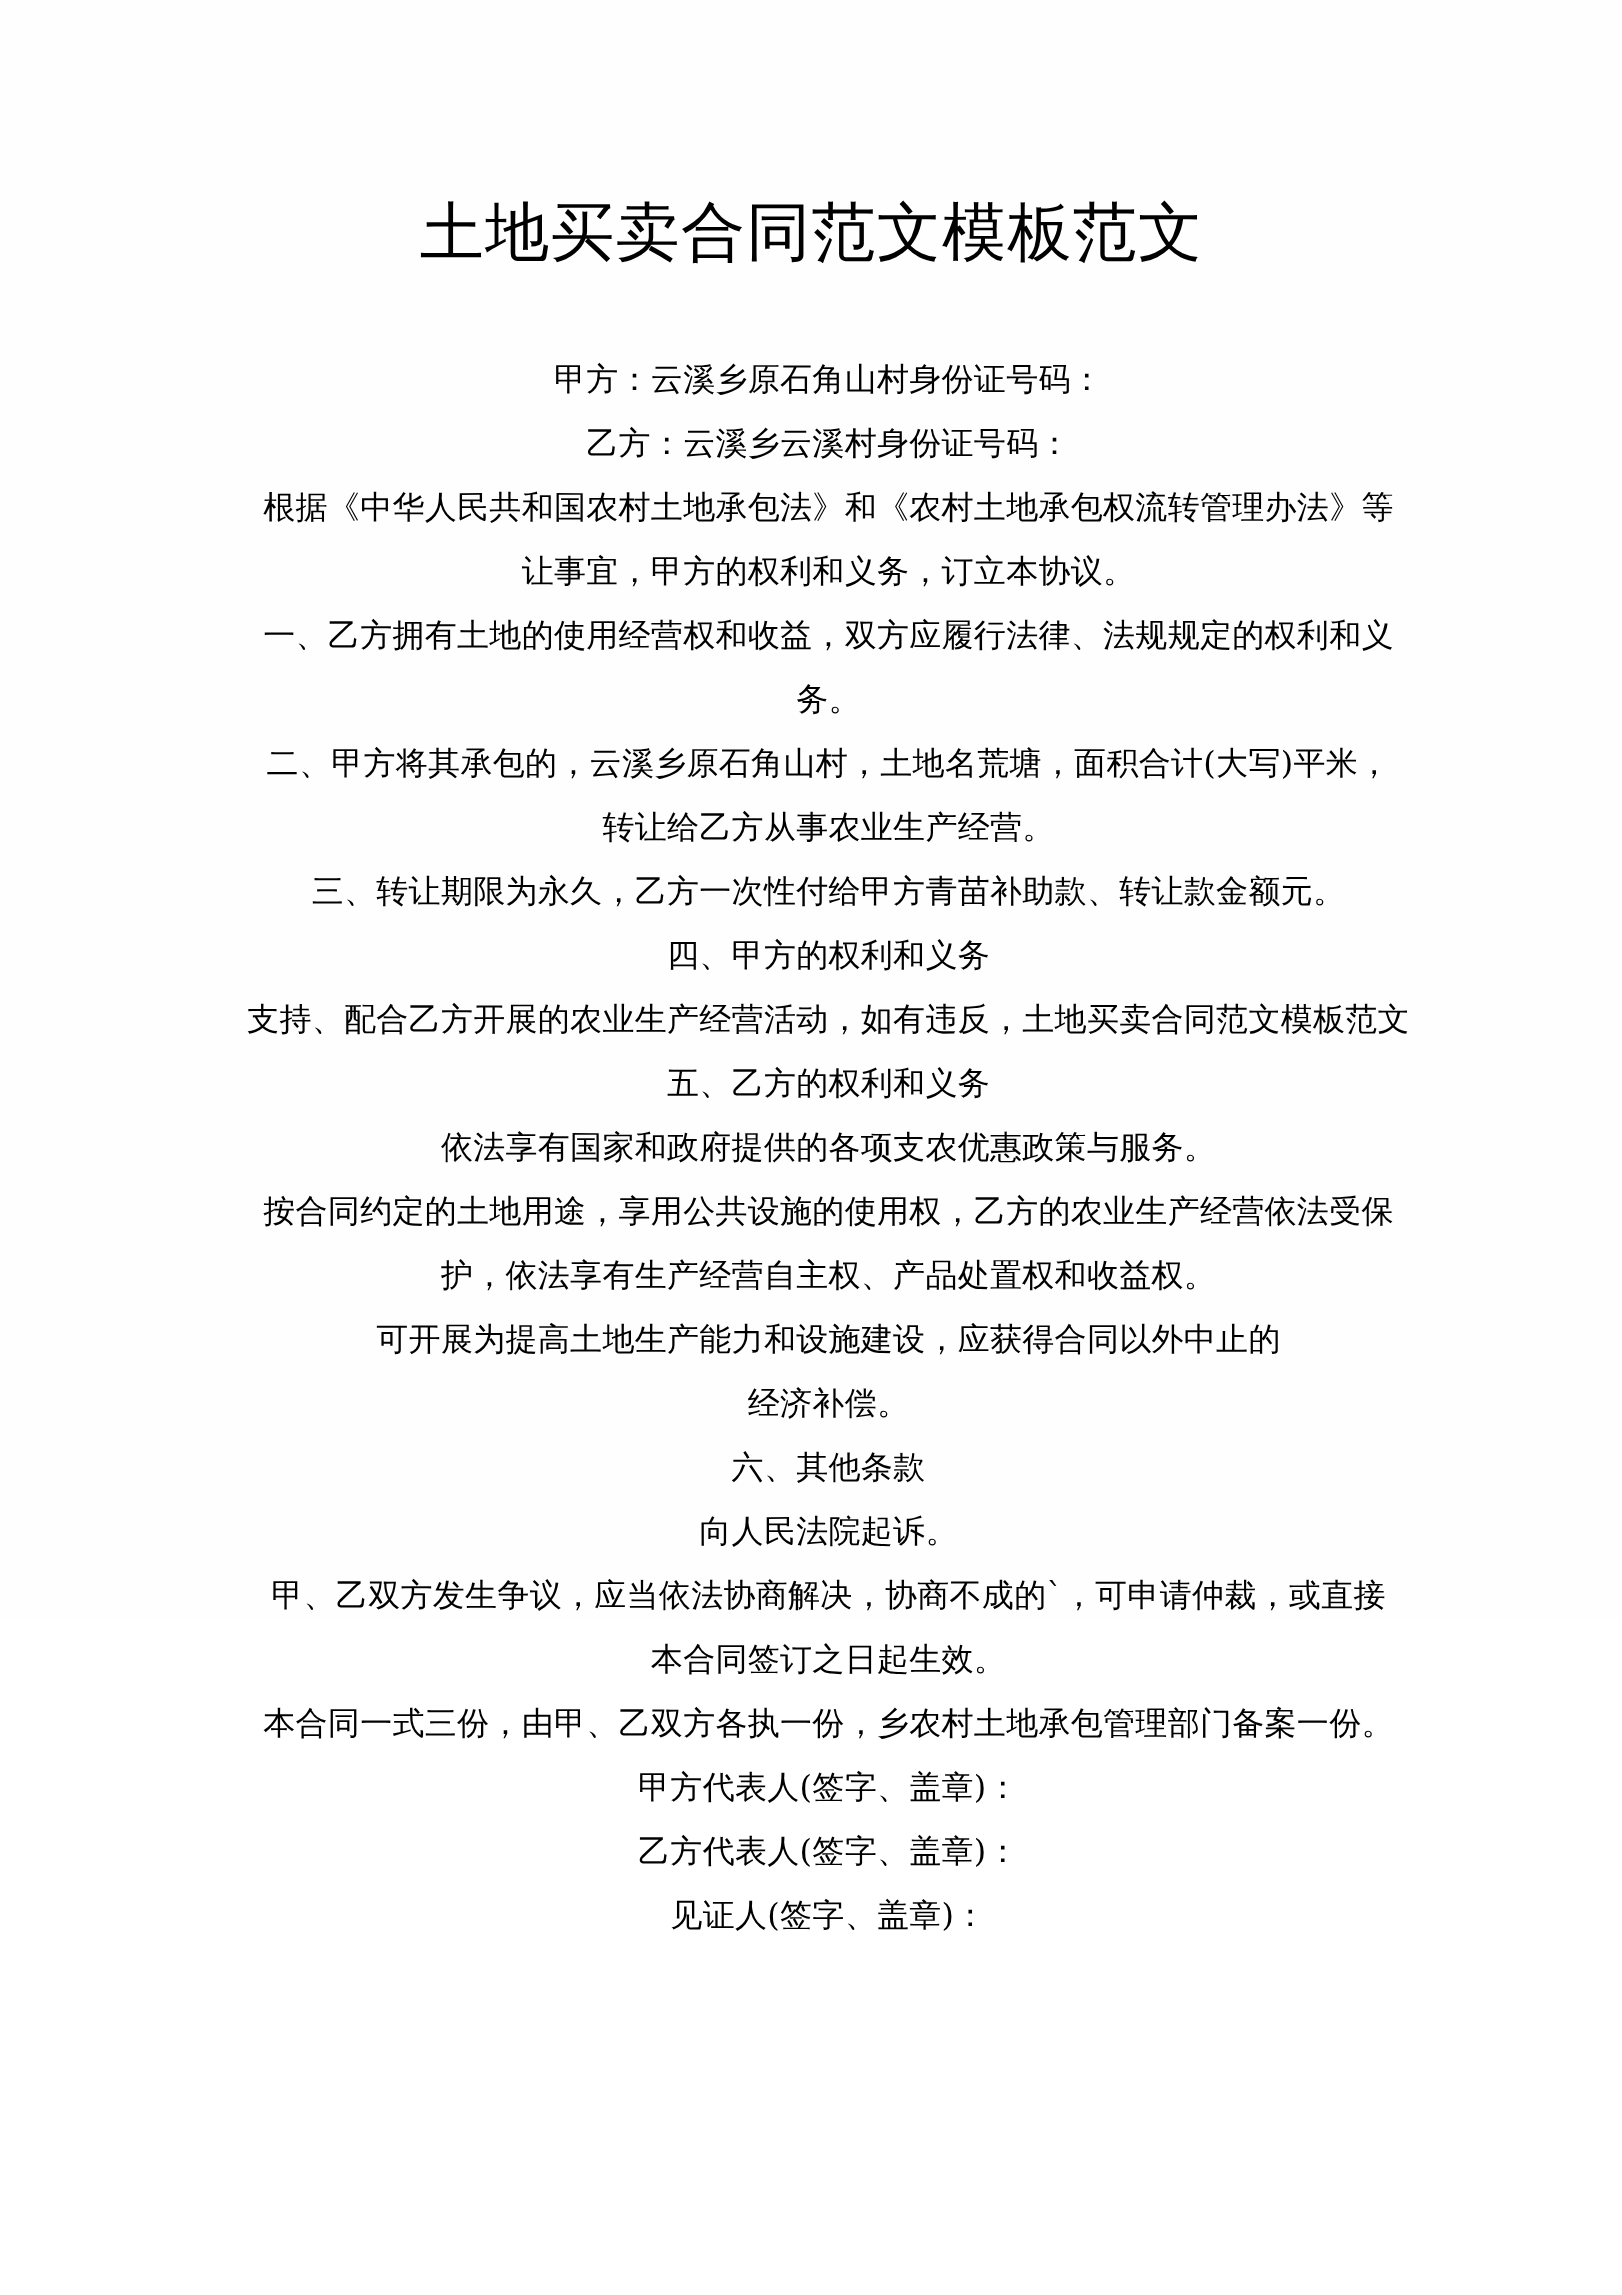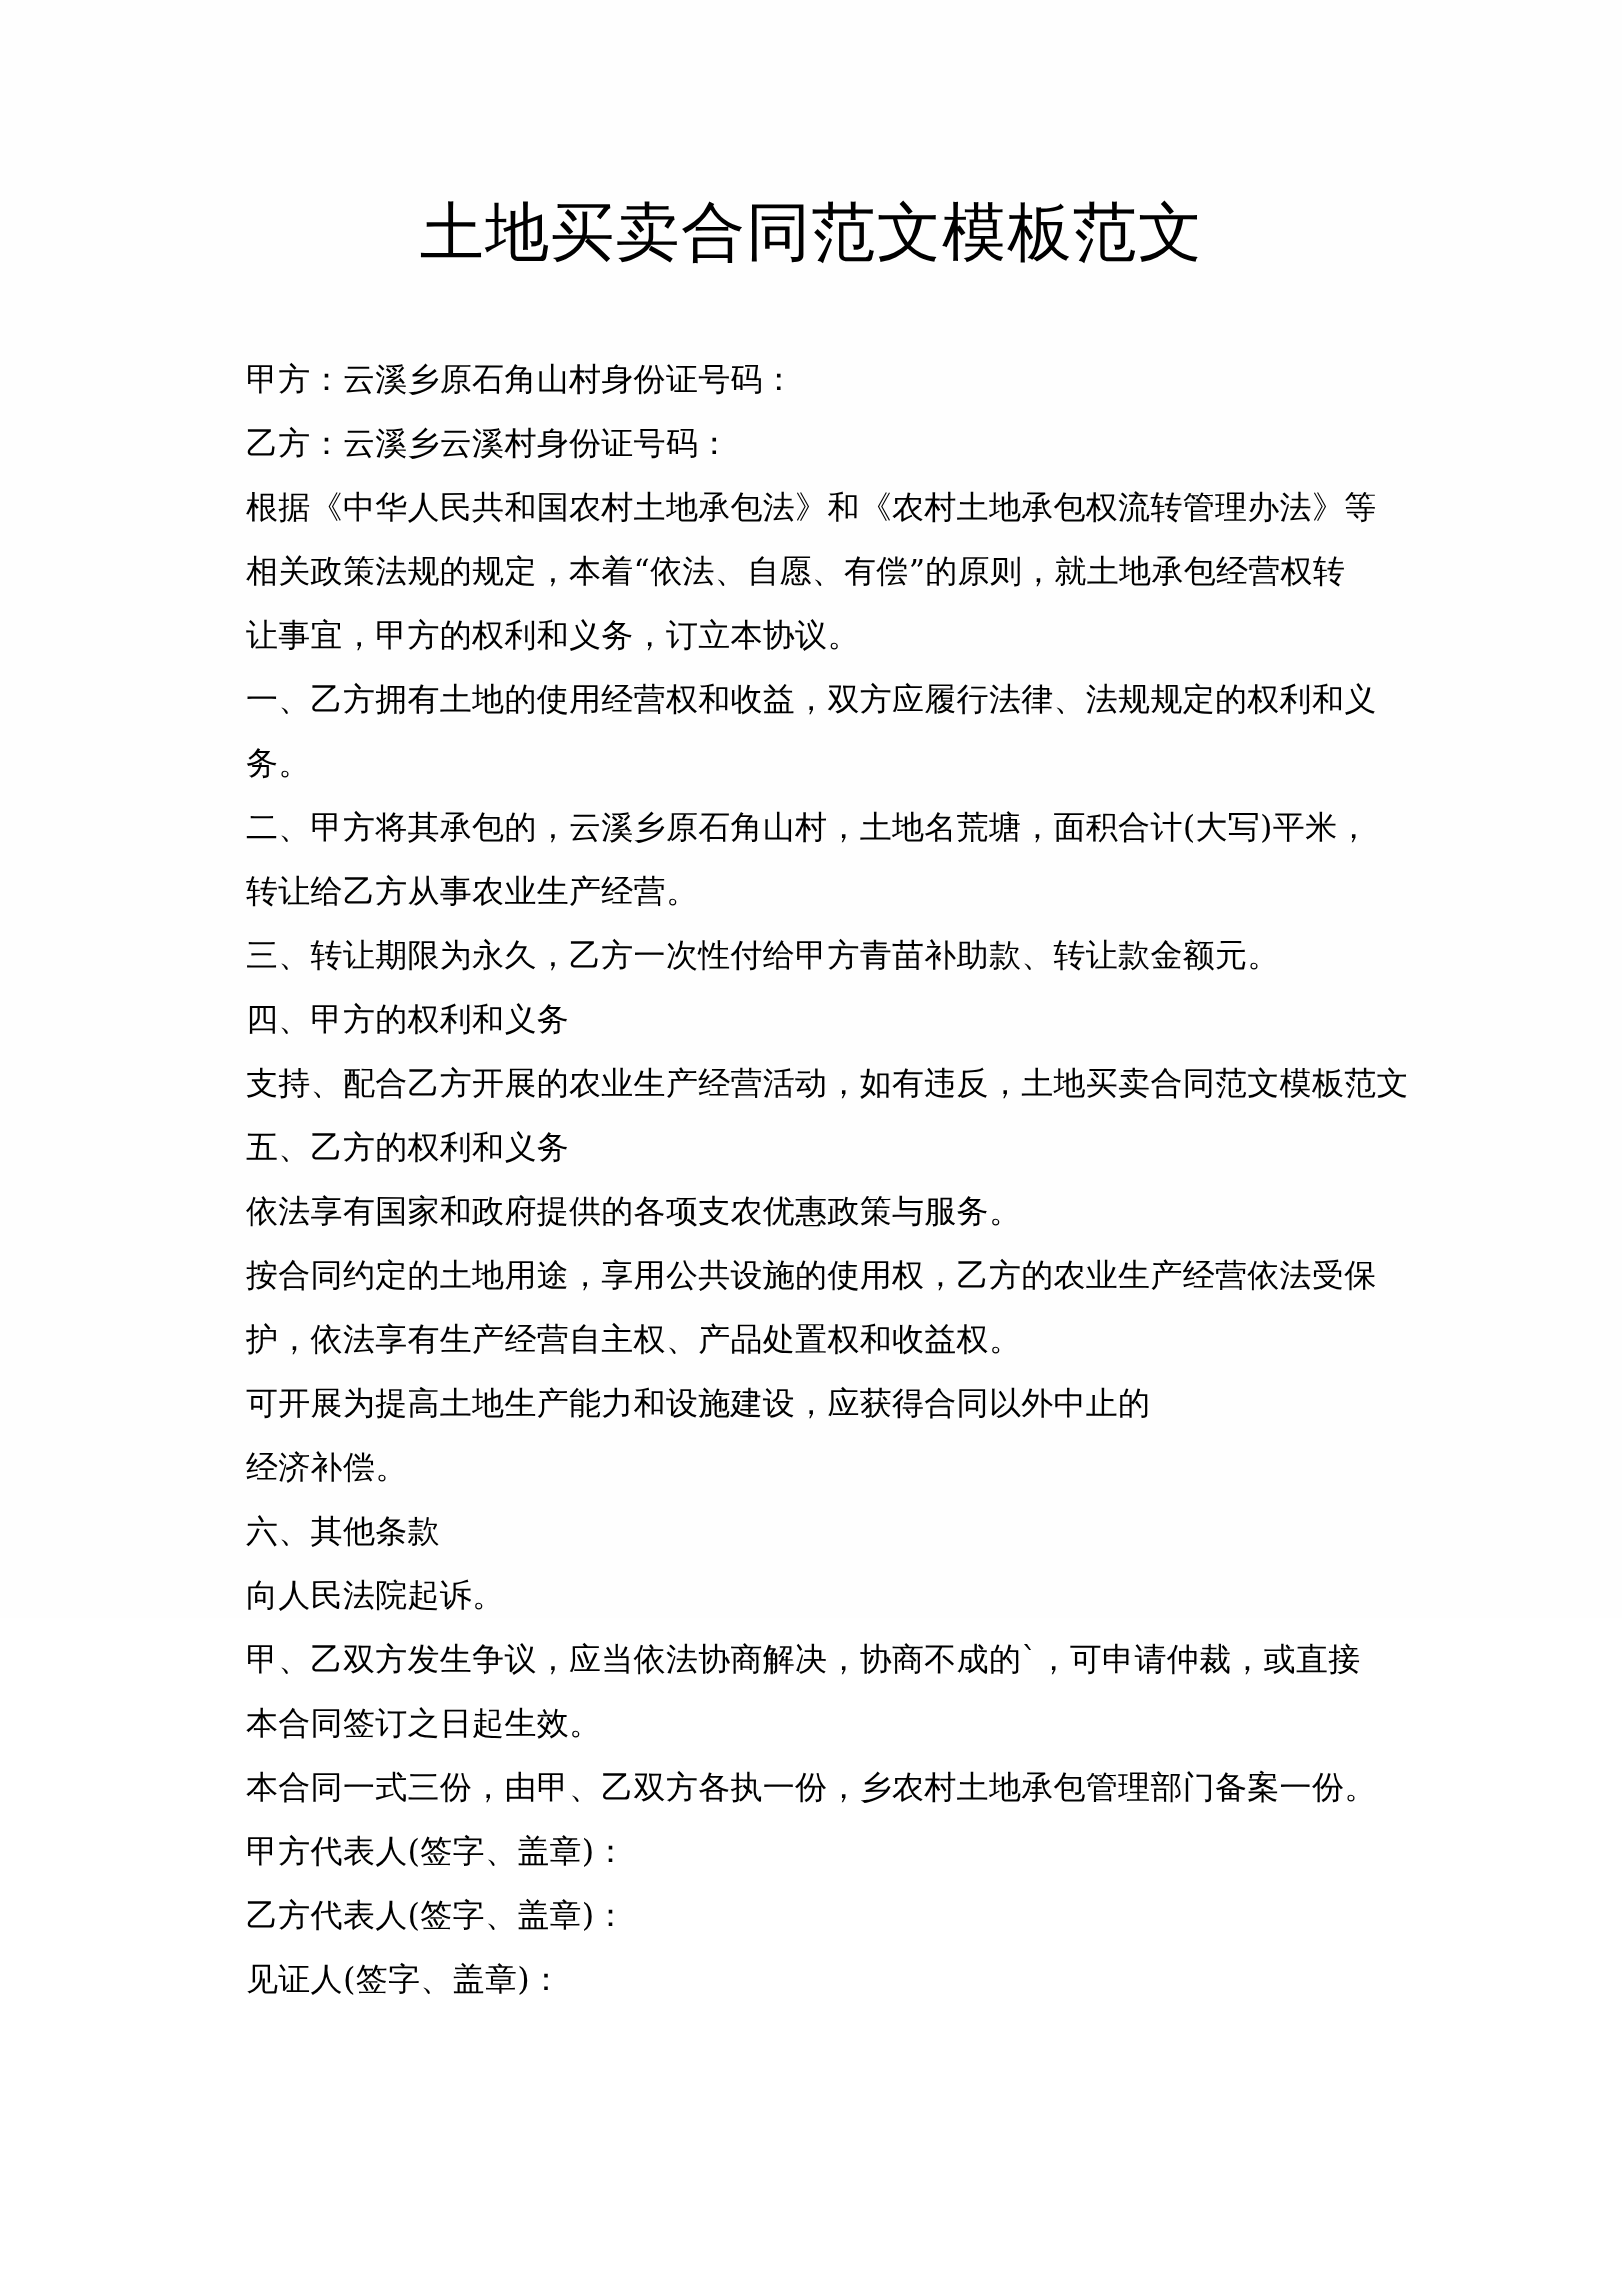--- a/index.html
+++ b/index.html
@@ -33,40 +33,40 @@
       line-height: 85px;
       letter-spacing: 1.3px;
       font-weight: normal;
       margin: 0;
     }
     .body {
       position: absolute;
       left: 246px;
       top: 347px;
       width: 1165px;
+      text-align: center;
     }
     .line {
       font-size: 32px;
       height: 64px;
       line-height: 64px;
       white-space: nowrap;
       letter-spacing: 0.3px;
     }
   </style>
 </head>
 <body>
 
 <div class="page">
   <h1 class="title">土地买卖合同范文模板范文</h1>
 
   <div class="body">
     <div class="line">甲方：云溪乡原石角山村身份证号码：</div>
     <div class="line">乙方：云溪乡云溪村身份证号码：</div>
     <div class="line">根据《中华人民共和国农村土地承包法》和《农村土地承包权流转管理办法》等</div>
-    <div class="line">相关政策法规的规定，本着“依法、自愿、有偿”的原则，就土地承包经营权转</div>
     <div class="line">让事宜，甲方的权利和义务，订立本协议。</div>
     <div class="line">一、乙方拥有土地的使用经营权和收益，双方应履行法律、法规规定的权利和义</div>
     <div class="line">务。</div>
     <div class="line">二、甲方将其承包的，云溪乡原石角山村，土地名荒塘，面积合计(大写)平米，</div>
     <div class="line">转让给乙方从事农业生产经营。</div>
     <div class="line">三、转让期限为永久，乙方一次性付给甲方青苗补助款、转让款金额元。</div>
     <div class="line">四、甲方的权利和义务</div>
     <div class="line">支持、配合乙方开展的农业生产经营活动，如有违反，土地买卖合同范文模板范文</div>
     <div class="line">五、乙方的权利和义务</div>
     <div class="line">依法享有国家和政府提供的各项支农优惠政策与服务。</div>

